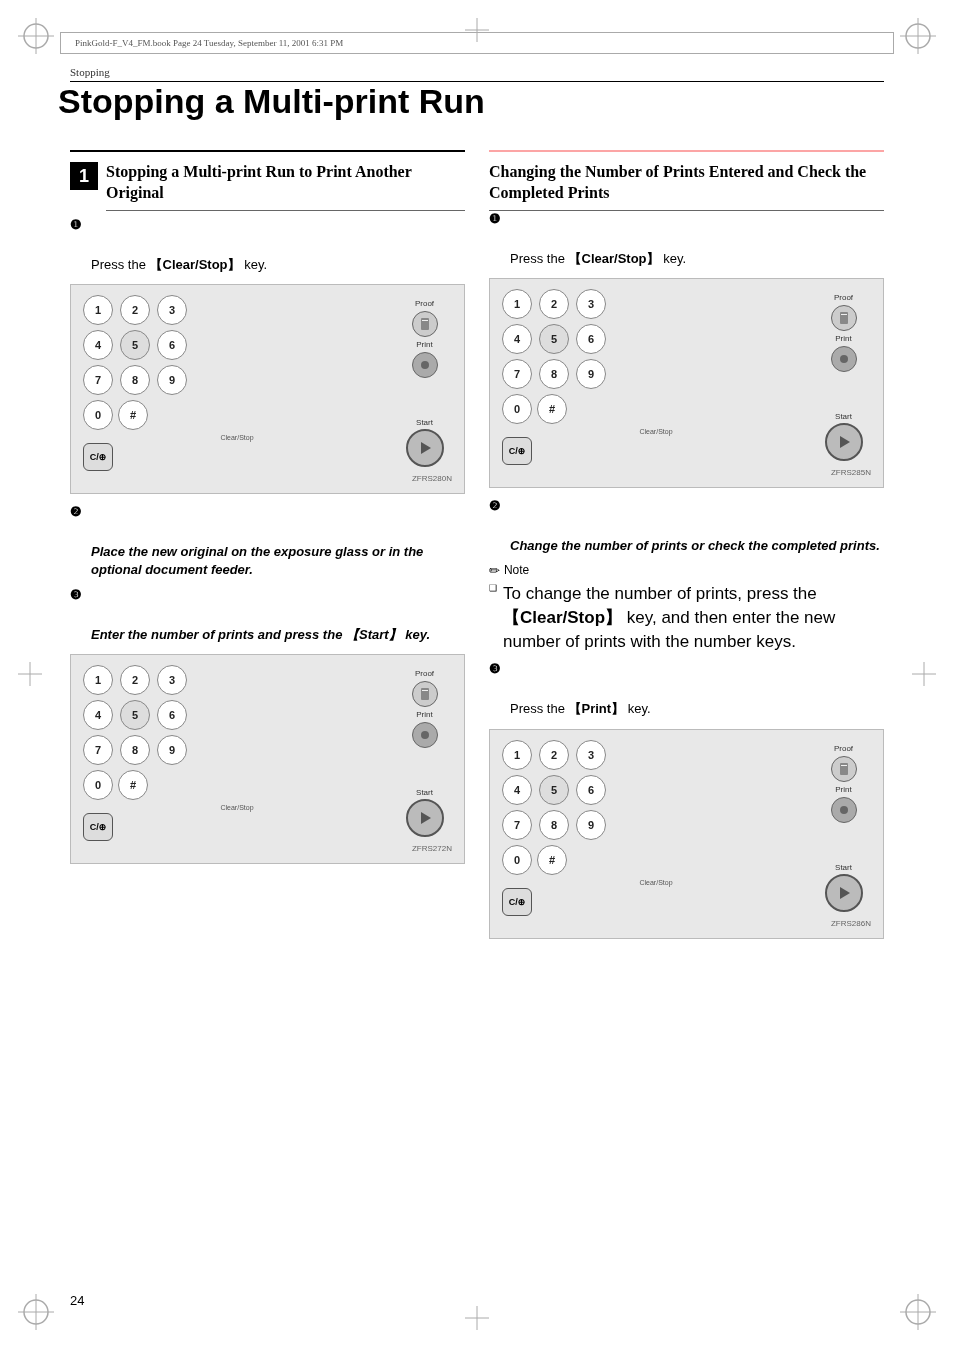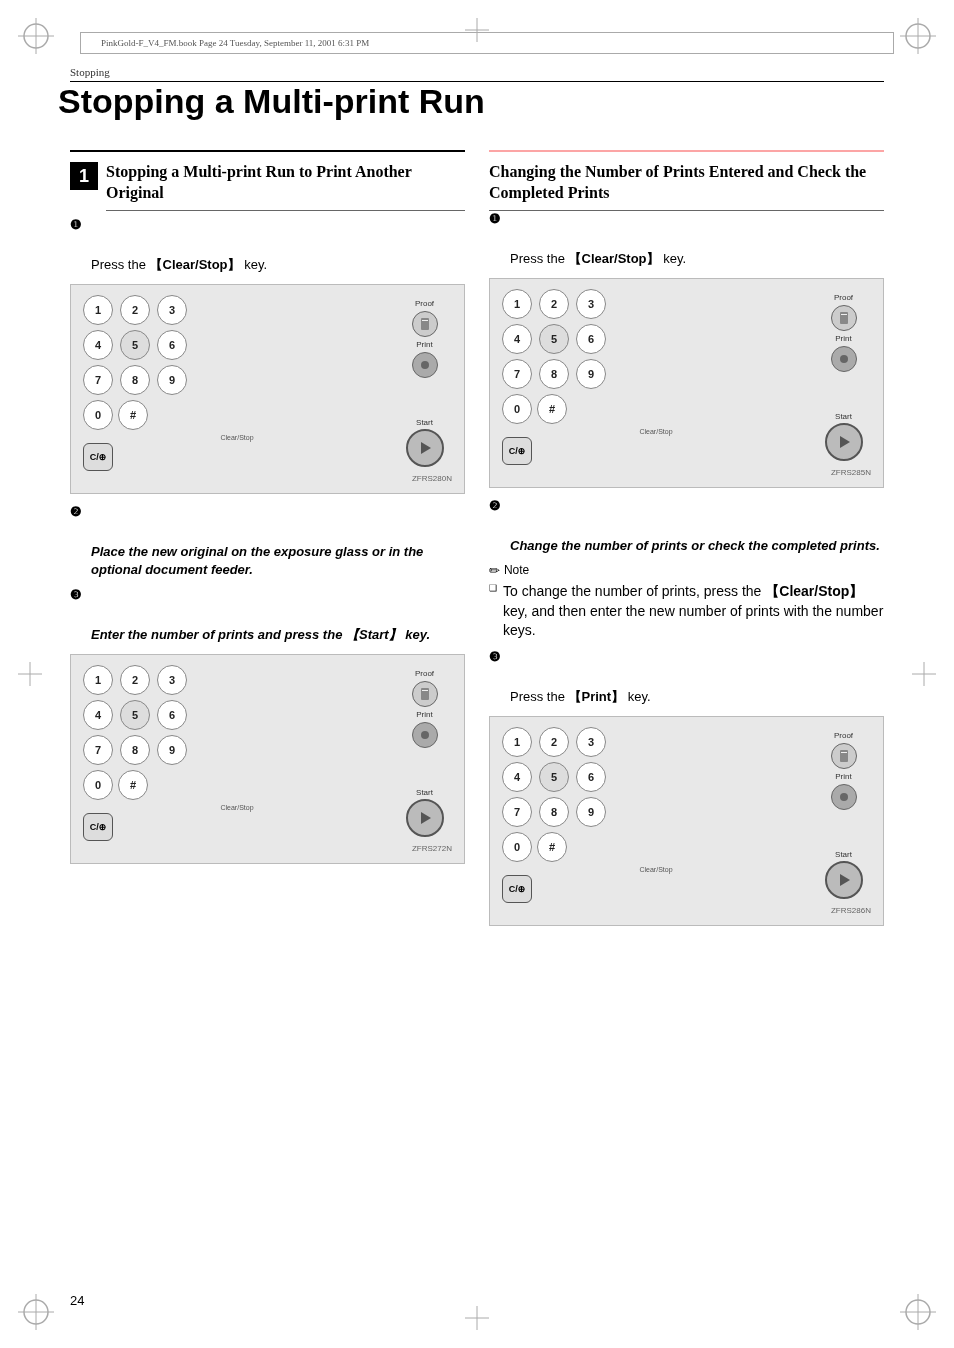--- a/index.html
+++ b/index.html
@@ -15,22 +15,21 @@
     
     .header-strip {
       position: absolute;
       top: 32px;
       left: 60px;
       right: 60px;
       height: 22px;
       border: 1px solid #aaa;
       display: flex;
       align-items: center;
-      padding: 0 20px;
-      margin-left: 20px;
+      padding: 0 14px;
     }
     .header-strip span {
       font-size: 9px;
       color: #555;
     }
 
     
     .breadcrumb {
       position: absolute;
       top: 66px;
@@ -226,21 +225,21 @@
       font-family: Arial;
       margin-bottom: 4px;
       display: flex;
       align-items: center;
       gap: 4px;
     }
     .note-pencil {
       font-size: 13px;
     }
     .note-item {
-      font-size: 14px;
+      font-size: 17px;
       font-family: Arial;
       line-height: 1.4;
       padding-left: 14px;
       position: relative;
     }
     .note-item::before {
       content: '❑';
       position: absolute;
       left: 0;
       font-size: 9px;

